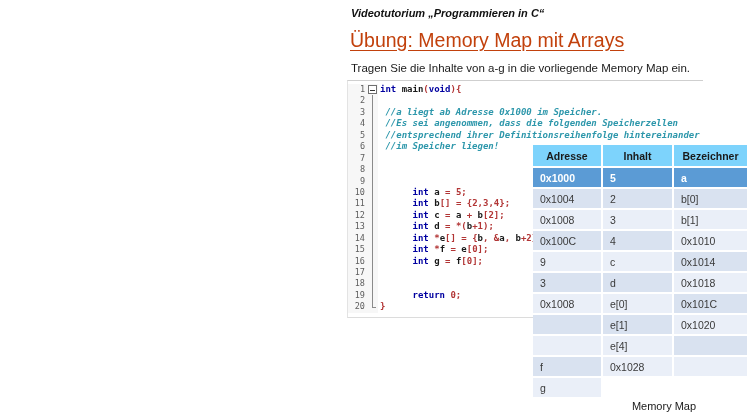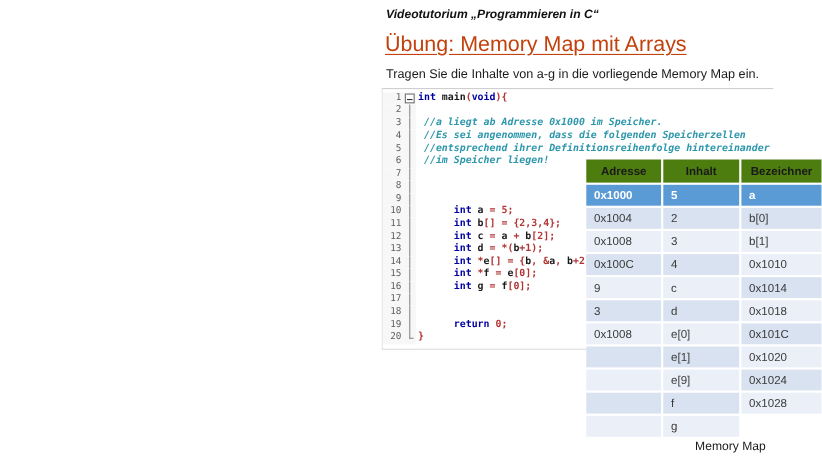--- a/index.html
+++ b/index.html
@@ -35,21 +35,21 @@
   .c-k{color:#0000a0;}   
   .c-o{color:#b23535;}   
   .c-p{color:#1a1a1a;}   
   .c-c{color:#2d97ab;font-style:italic;font-weight:bold;} 
 
   
   .memtable{position:absolute;left:533px;top:145px;width:214px;z-index:2;background:#fff;
             display:grid;grid-template-columns:68px 69px 73px;
             grid-template-rows:21px;grid-auto-rows:19px;gap:2px;font-size:10.5px;}
   .th{display:flex;align-items:center;justify-content:center;font-weight:bold;
-      color:#1a1a1a;background:#4d7c0f;}
+      color:#1a1a1a;background:#7dd3fc;}
   .td{display:flex;align-items:center;padding-left:7px;box-sizing:border-box;
       color:#3a3a3a;overflow:hidden;}
   .td.hl{background:#5b9bd5;color:#ffffff;font-weight:bold;}
   .td.dark{background:#d9e2f0;}
   .td.light{background:#eaeff8;}
   .caption{position:absolute;left:557px;top:400px;width:214px;text-align:center;
            font-size:11px;color:#1a1a1a;z-index:2;}
 </style>
 </head>
 <body>
@@ -104,22 +104,21 @@
       <span class="td dark">3</span>
       <span class="td dark">d</span>
       <span class="td light">0x1018</span>
       <span class="td light">0x1008</span>
       <span class="td light">e[0]</span>
       <span class="td dark">0x101C</span>
       <span class="td dark"></span>
       <span class="td dark">e[1]</span>
       <span class="td light">0x1020</span>
       <span class="td light"></span>
-      <span class="td light">e[9]</span>
-      <span class="td dark">0x1024</span>
+      <span class="td light">e[4]</span>
       <span class="td dark"></span>
       <span class="td dark">f</span>
       <span class="td light">0x1028</span>
       <span class="td light"></span>
       <span class="td light">g</span>
     </div>
   <div class="caption">Memory Map</div>
 </div>
 
 </body></html>

